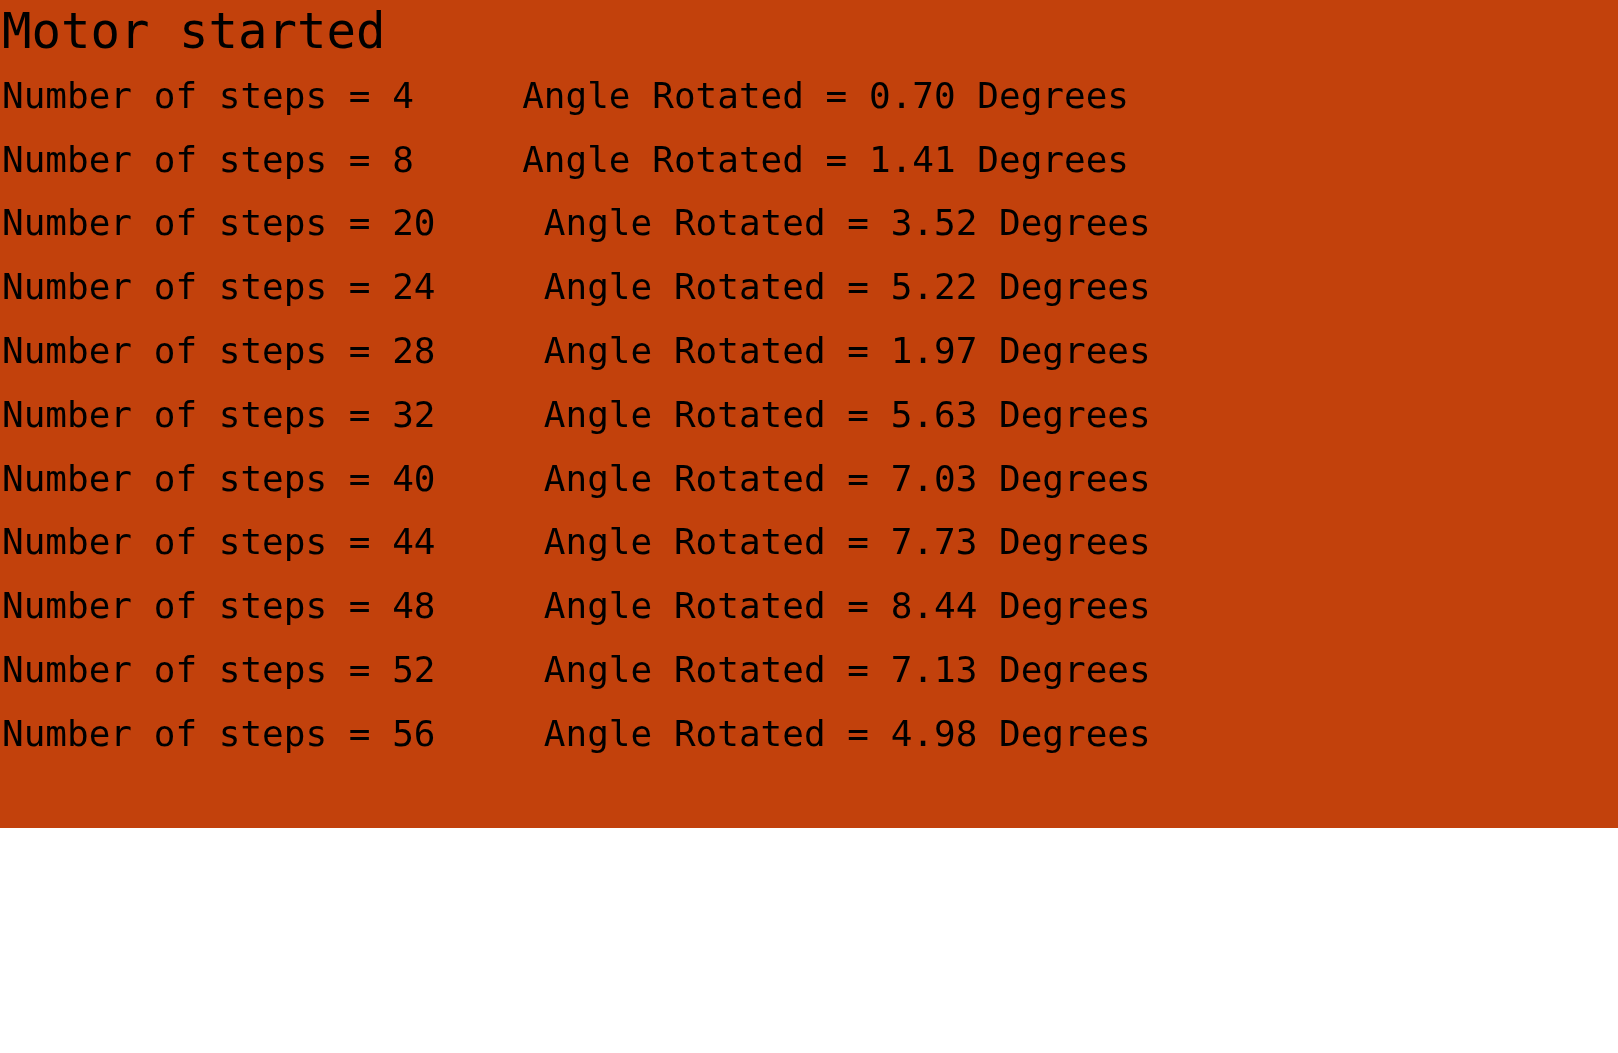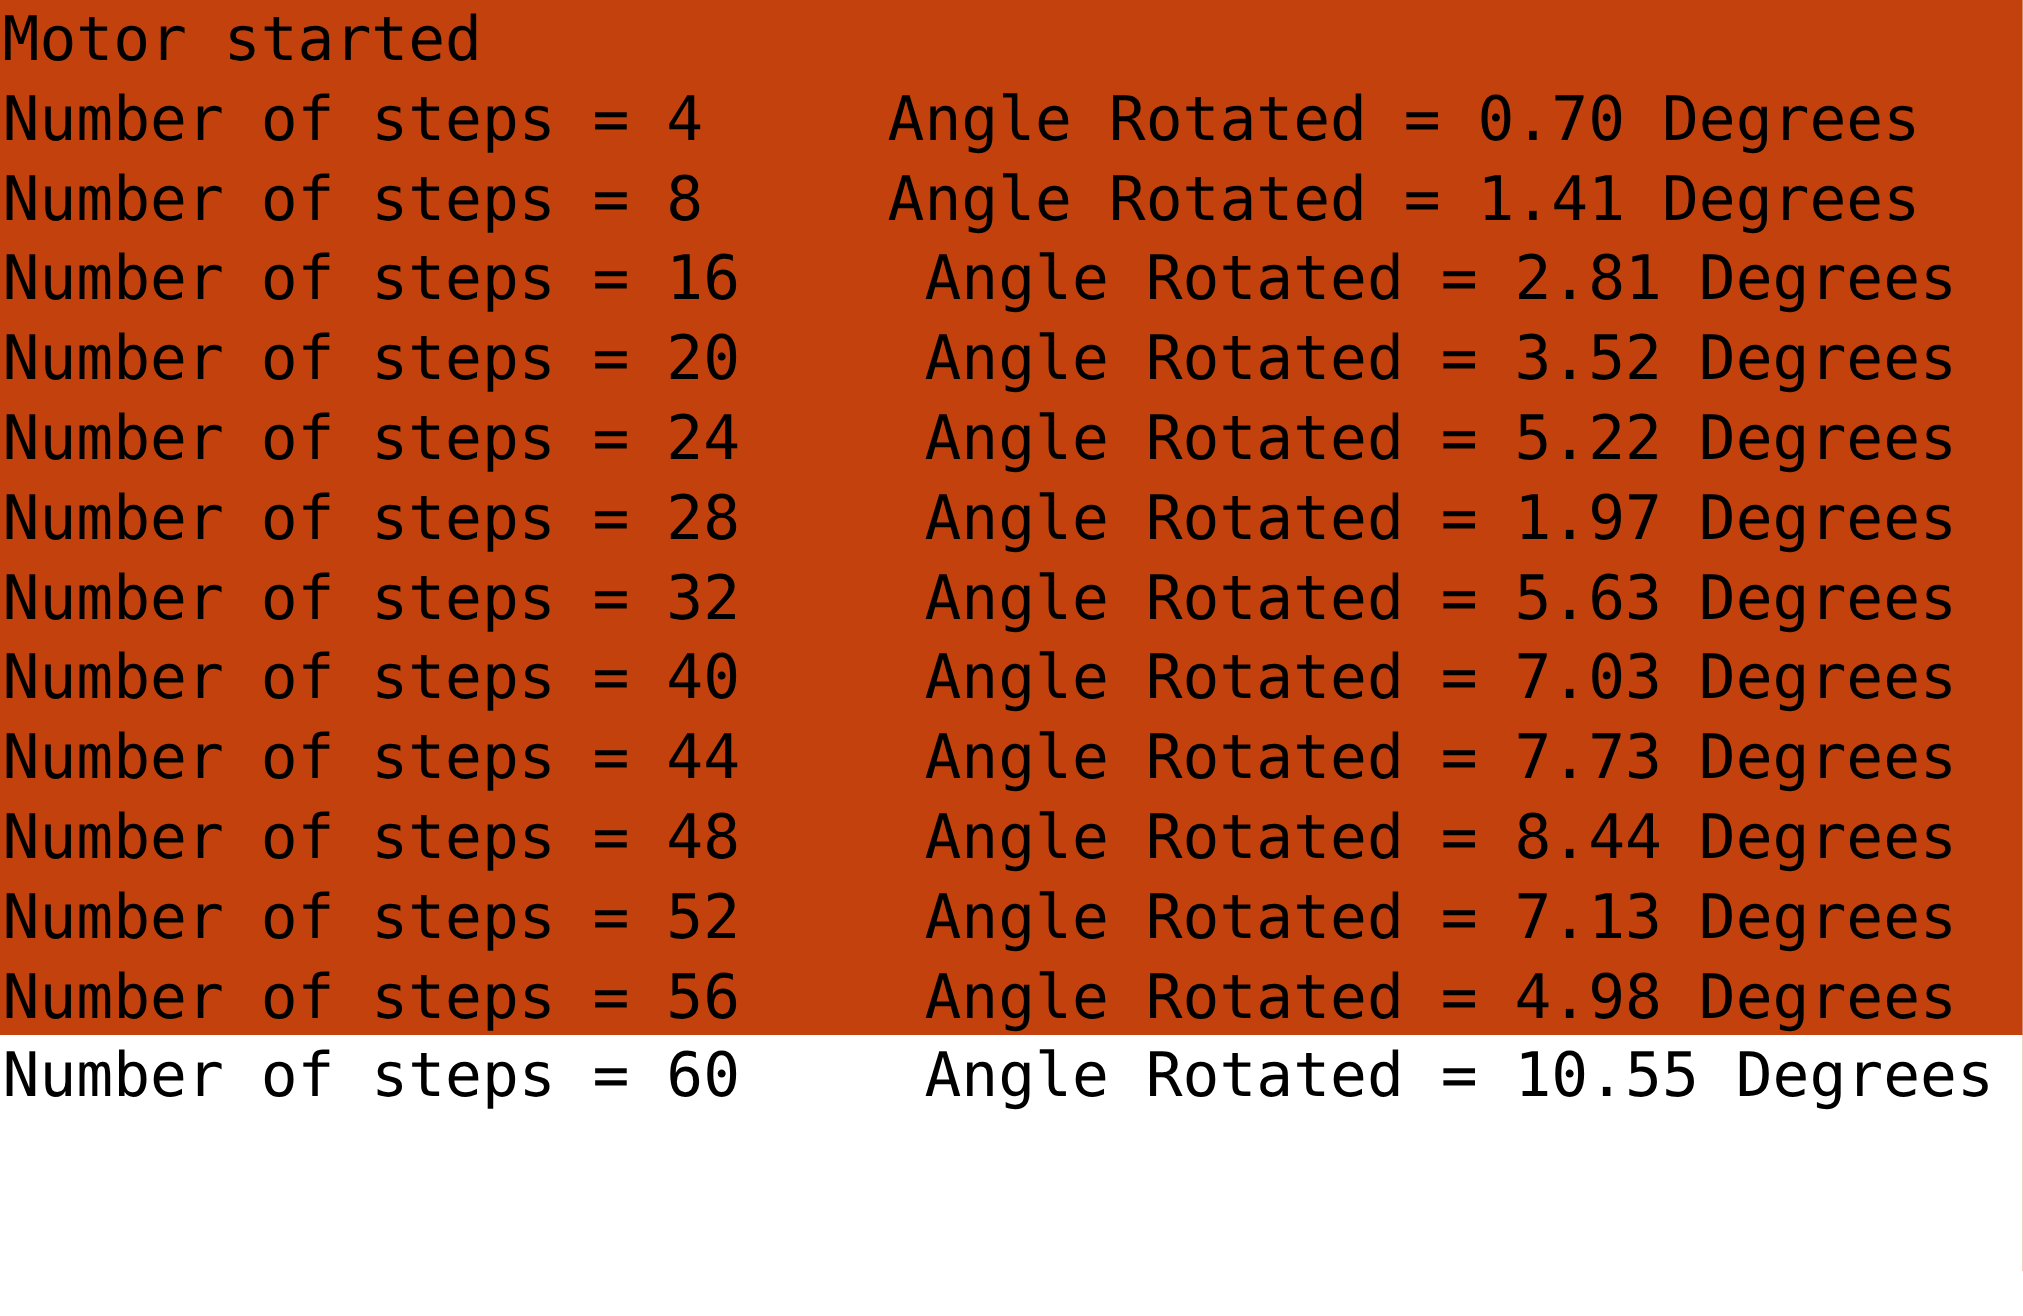--- a/index.html
+++ b/index.html
@@ -21,21 +21,21 @@
     width: 1618px;
     height: 828px;
     background: #c2410c;
     padding: 0;
   }
   .console-line {
     position: relative;
     height: 63.8px;
     line-height: 63.8px;
     white-space: pre;
-    font-size: 49px;
+    font-size: 36px;
     color: #000000;
     letter-spacing: 0px;
     padding-left: 2px;
     font-family: "DejaVu Sans Mono", "Liberation Mono", monospace;
   }
   .console-line .seg {
     display: inline;
     white-space: pre;
   }
   .header-line {
@@ -43,25 +43,23 @@
   }
 </style>
 </head>
 <body>
 
 <div id="console-output">
   <div class="console-line header-line">Motor started</div>
   <div id="rows-container">
       <div class="console-line"><span class="seg">Number of steps = 4     Angle Rotated = 0.70 Degrees</span></div>
       <div class="console-line"><span class="seg">Number of steps = 8     Angle Rotated = 1.41 Degrees</span></div>
-      <div class="console-line"><span class="seg">Number of steps = 16     Angle Rotated = 2.81 Degrees</span></div>
       <div class="console-line"><span class="seg">Number of steps = 20     Angle Rotated = 3.52 Degrees</span></div>
       <div class="console-line"><span class="seg">Number of steps = 24     Angle Rotated = 5.22 Degrees</span></div>
       <div class="console-line"><span class="seg">Number of steps = 28     Angle Rotated = 1.97 Degrees</span></div>
       <div class="console-line"><span class="seg">Number of steps = 32     Angle Rotated = 5.63 Degrees</span></div>
       <div class="console-line"><span class="seg">Number of steps = 40     Angle Rotated = 7.03 Degrees</span></div>
       <div class="console-line"><span class="seg">Number of steps = 44     Angle Rotated = 7.73 Degrees</span></div>
       <div class="console-line"><span class="seg">Number of steps = 48     Angle Rotated = 8.44 Degrees</span></div>
       <div class="console-line"><span class="seg">Number of steps = 52     Angle Rotated = 7.13 Degrees</span></div>
       <div class="console-line"><span class="seg">Number of steps = 56     Angle Rotated = 4.98 Degrees</span></div>
-      <div class="console-line"><span class="seg">Number of steps = 60     Angle Rotated = 10.55 Degrees</span></div>
     </div>
 </div>
 
 </body></html>

